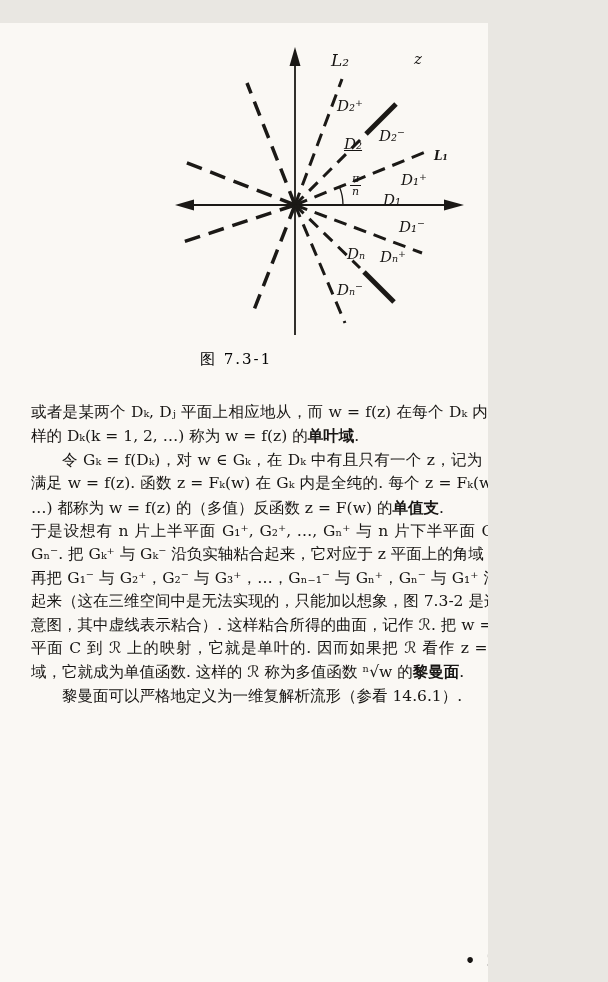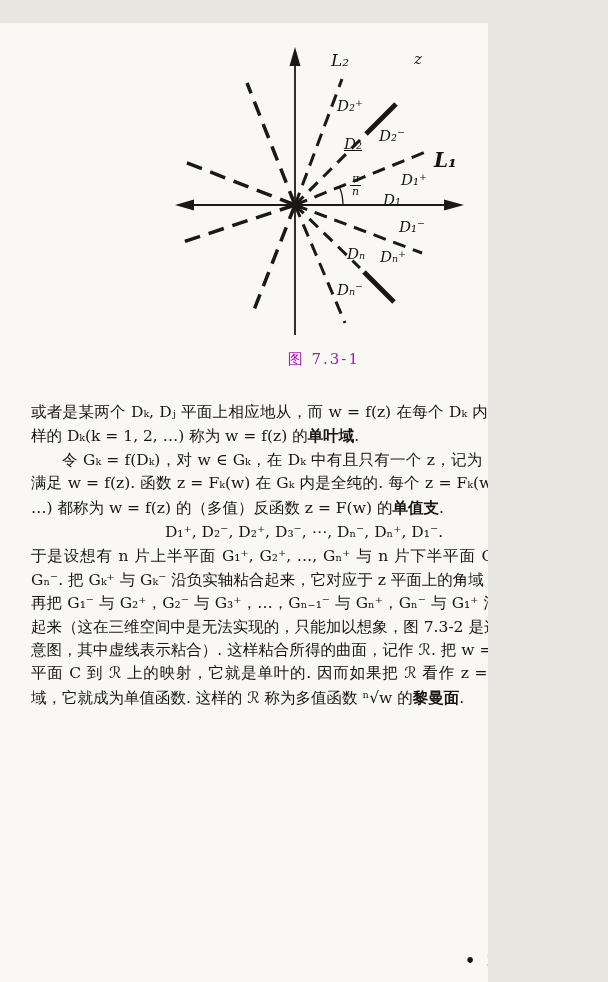--- a/index.html
+++ b/index.html
@@ -13,30 +13,30 @@
     background:#faf8f4;color:#171513;overflow:hidden;margin-top:23px;
   }
   
   .figure{position:absolute;left:0;top:0;width:608px;height:360px;}
   .figure svg{position:absolute;left:0;top:0;}
   .fig-label{
     position:absolute;font-style:italic;font-size:15px;
     font-family:"DejaVu Serif","DejaVu Sans",serif;color:#171513;
     white-space:nowrap;line-height:1;
   }
-  .fig-label.bold{font-weight:bold;font-size:20px;}
+  .fig-label.bold{font-weight:bold;font-size:12px;}
   .frac{
     position:absolute;display:inline-block;text-align:center;
     font-style:italic;font-size:11px;line-height:1.05;color:#171513;
   }
   .frac .num{display:block;border-bottom:1px solid #171513;padding:0 2px;}
   .frac .den{display:block;}
   .caption{
     position:absolute;left:200px;top:327px;width:160px;
-    font-size:15px;letter-spacing:2px;color:#a21caf;text-align:right;
+    font-size:15px;letter-spacing:2px;color:#000000;text-align:left;
   }
   
   .text-block{
     position:absolute;left:31px;top:378px;width:546px;
     font-size:15.5px;line-height:23.4px;text-align:justify;
     color:#171513;
   }
   .para{margin:0;}
   .para.indent{text-indent:2em;}
   .para b{font-weight:bold;}
@@ -107,25 +107,25 @@
   <div class="caption">图  7.3-1</div>
 
   <div class="text-block">
 
     <p class="para"><span>或者是某两个 Dₖ, Dⱼ 平面上相应地从，而 w = f(z) 在每个 Dₖ 内是单叶的. 这样的 Dₖ(k = 1, 2, …) 称为 w = f(z) 的</span><b>单叶域</b><span>.</span></p>
 
     <p class="para indent"><span>令 Gₖ = f(Dₖ)，对 w ∈ Gₖ，在 Dₖ 中有且只有一个 z，记为 z = Fₖ(w)，满足 w = f(z). 函数 z = Fₖ(w) 在 Gₖ 内是全纯的. 每个 z = Fₖ(w) (k = 1, 2, …) 都称为 w = f(z) 的（多值）反函数 z = F(w) 的</span><b>单值支</b><span>.</span></p>
 
 
 
-    <div class="formula">D₁⁺, D₂⁻, D₂⁺, D₃⁻, ⋯, Dₙ⁻, Dₙ⁺, D₁⁻.</div>
 
     <p class="para"><span>于是设想有 n 片上半平面 G₁⁺, G₂⁺, …, Gₙ⁺ 与 n 片下半平面 G₁⁻, G₂⁻, …, Gₙ⁻. 把 Gₖ⁺ 与 Gₖ⁻ 沿负实轴粘合起来，它对应于 z 平面上的角域</span></p>
 
 
     <p class="para"><span>再把 G₁⁻ 与 G₂⁺，G₂⁻ 与 G₃⁺，…，Gₙ₋₁⁻ 与 Gₙ⁺，Gₙ⁻ 与 G₁⁺ 沿正实轴粘合起来（这在三维空间中是无法实现的，只能加以想象，图 7.3-2 是这种粘合的示意图，其中虚线表示粘合）. 这样粘合所得的曲面，记作 ℛ. 把 w = zⁿ 看作从 z 平面 C 到 ℛ 上的映射，它就是单叶的. 因而如果把 ℛ 看作 z = ⁿ√w 的定义域，它就成为单值函数. 这样的 ℛ 称为多值函数 ⁿ√w 的</span><b>黎曼面</b><span>.</span></p>
 
+    <p class="para indent"><span>黎曼面可以严格地定义为一维复解析流形（参看 14.6.1）.</span></p>
 
   </div>
 
   <div class="page-number">• 263 •</div>
 
 </div>
 
 </body></html>

